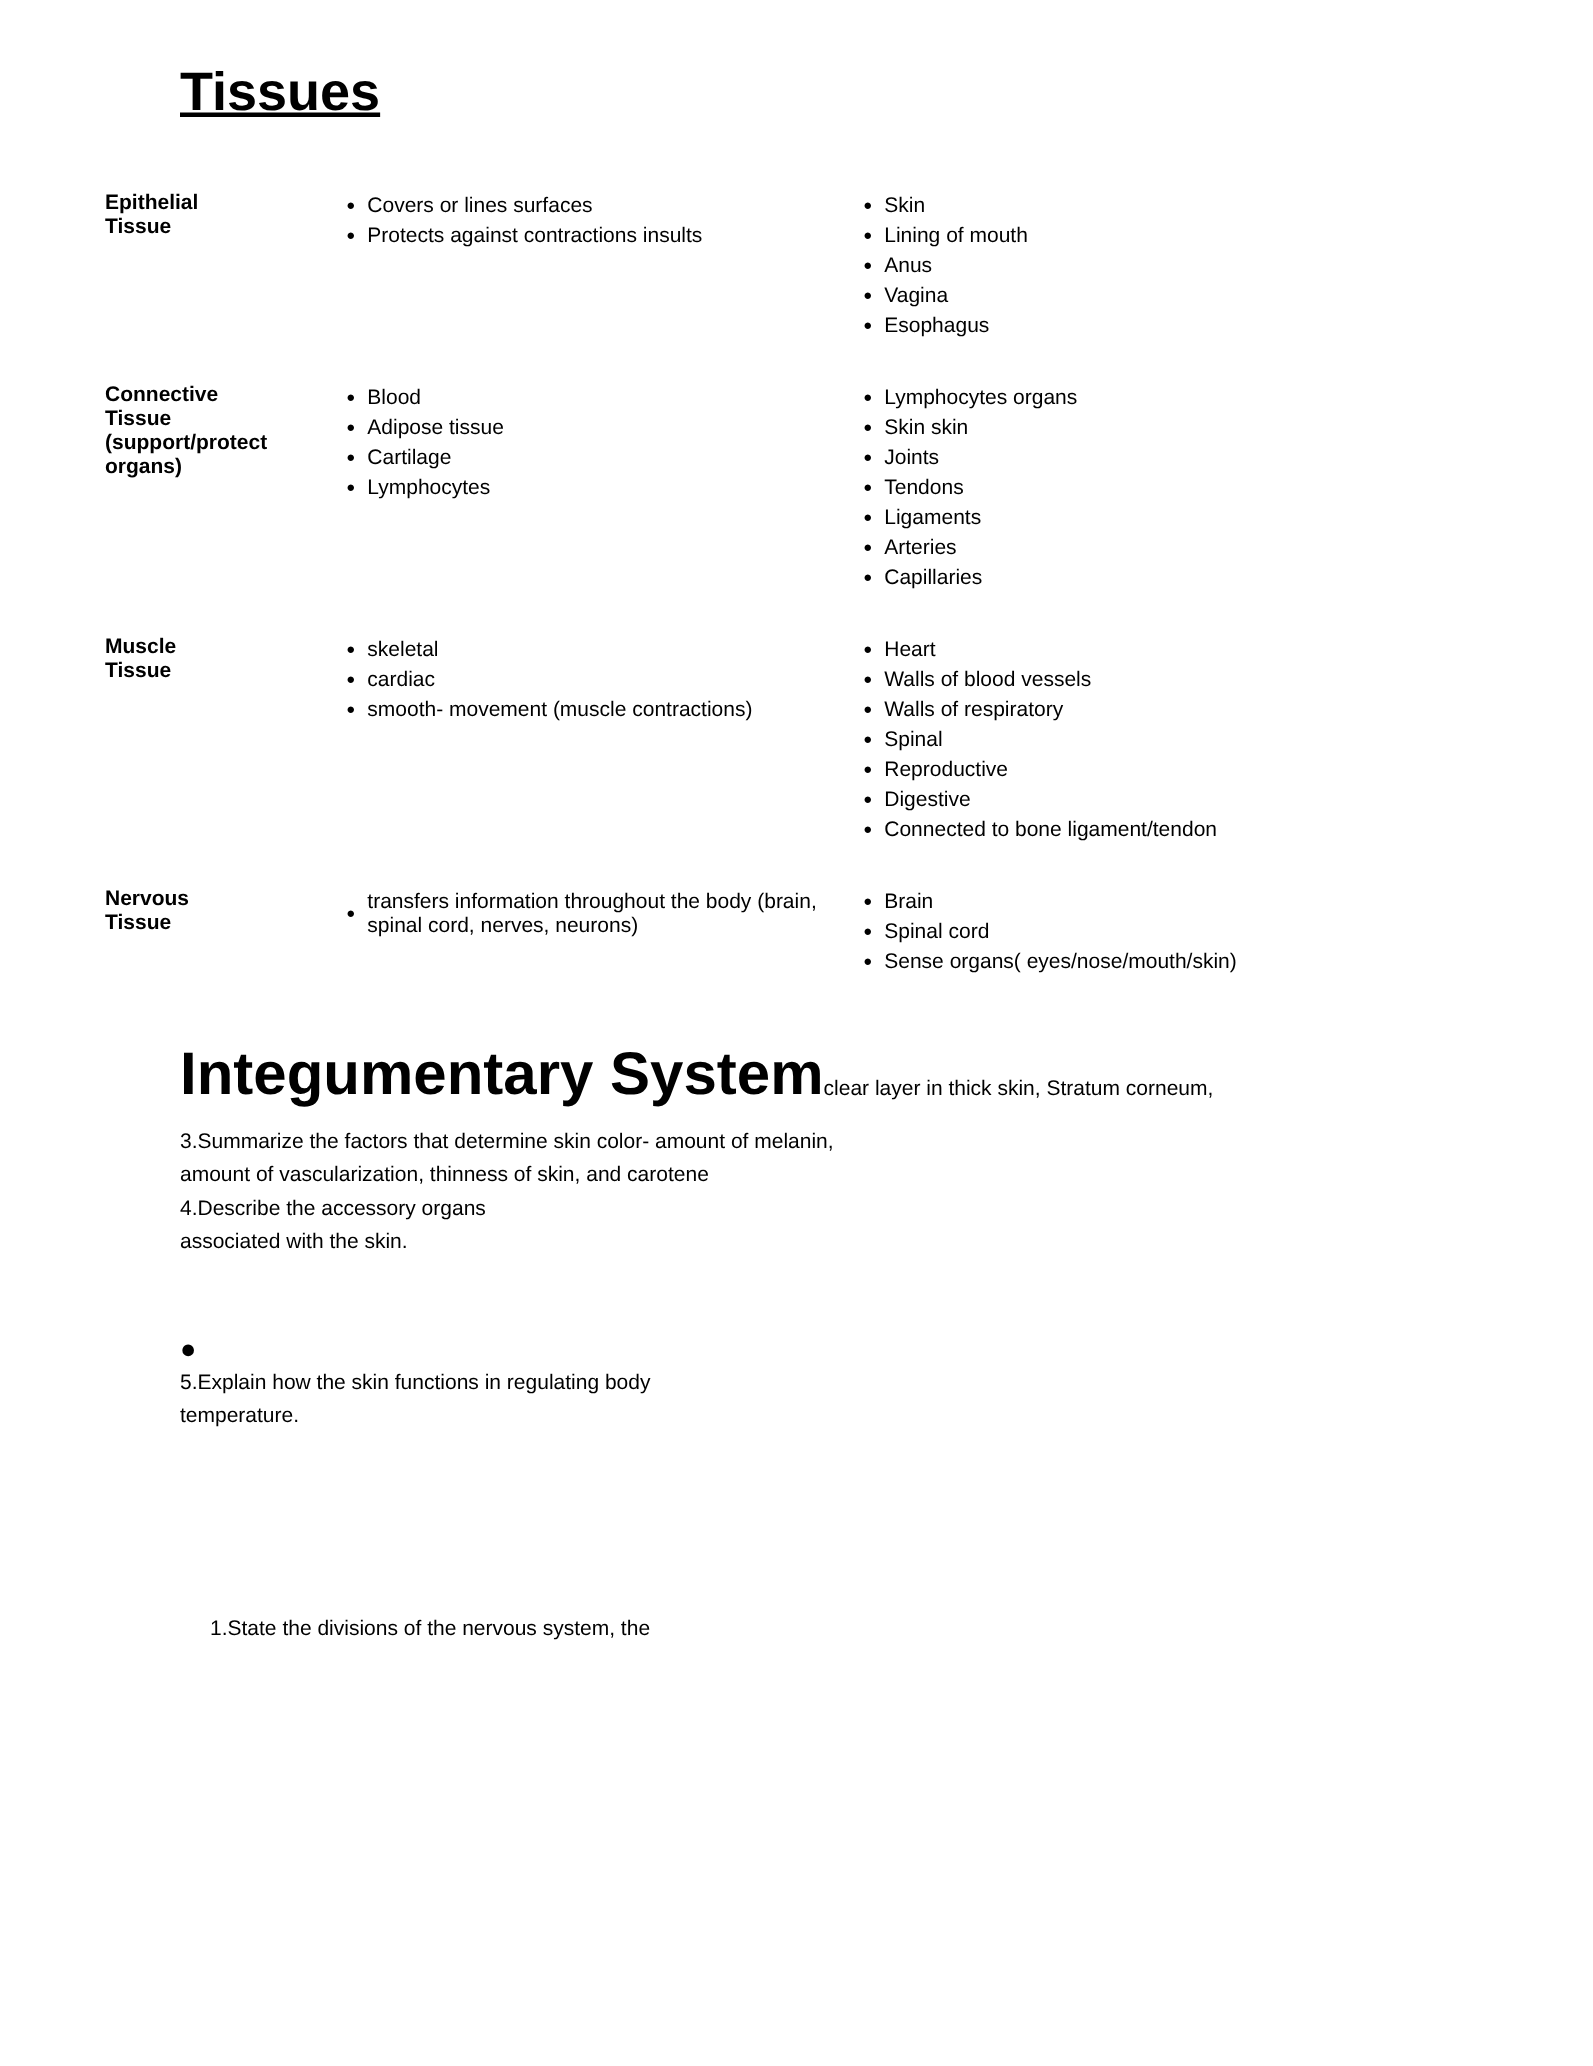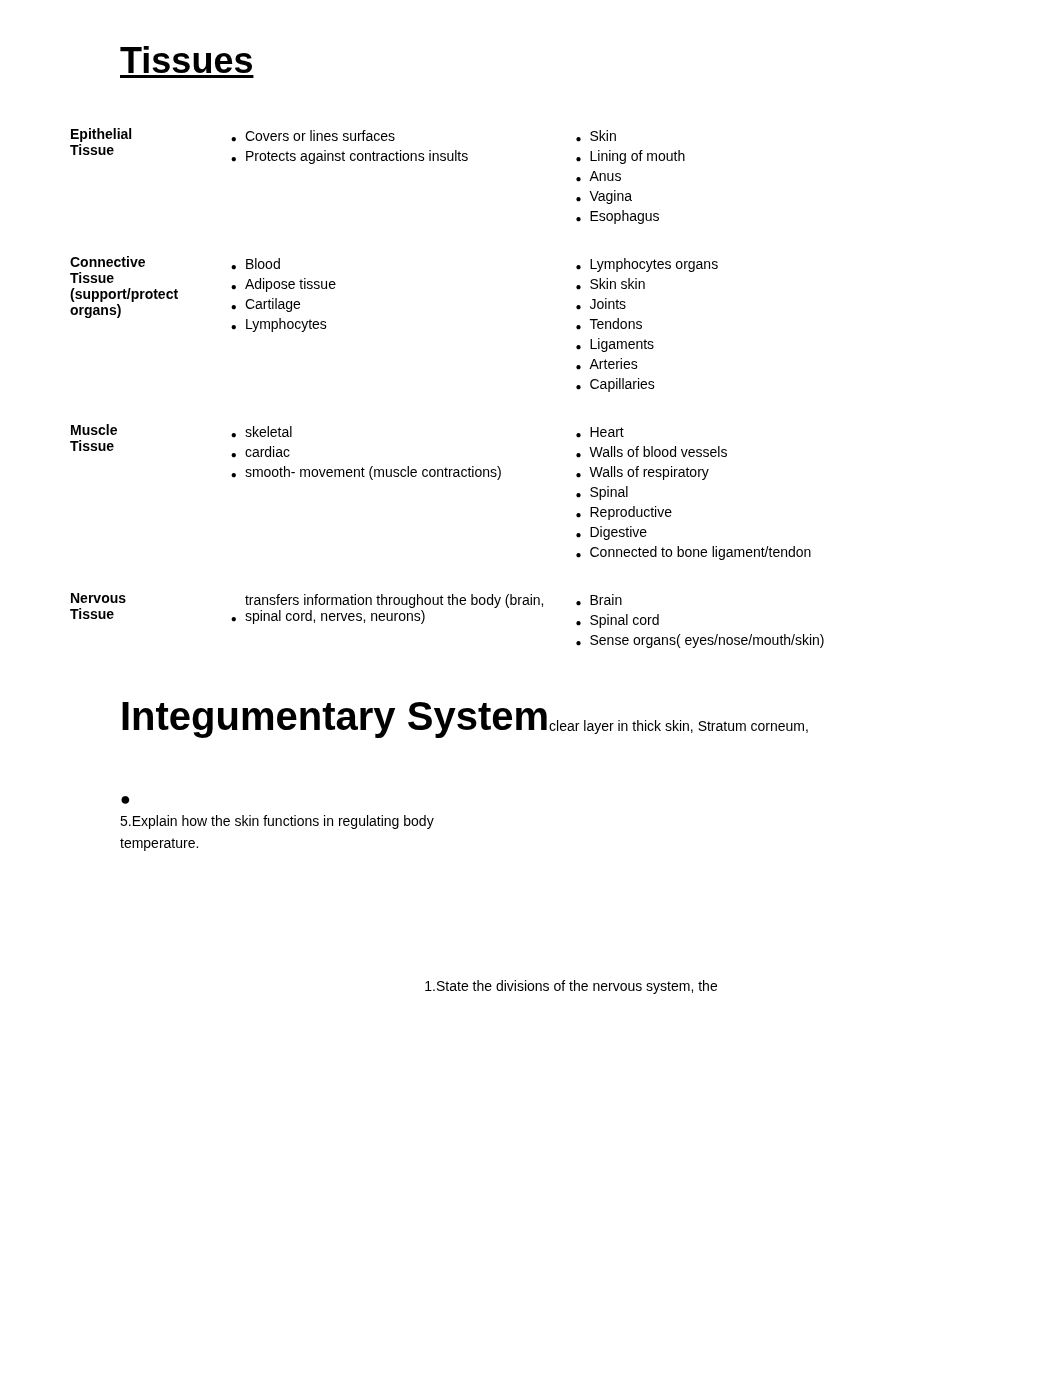--- a/index.html
+++ b/index.html
@@ -51,21 +51,21 @@
     ul.bullet-list {
       list-style: none;
       padding: 0;
       margin: 0;
     }
 
     ul.bullet-list li {
       padding: 2px 0;
       padding-left: 0;
       display: flex;
-      align-items: flex-end;
+      align-items: center;
       gap: 8px;
     }
 
     ul.bullet-list li::before {
       content: "●";
       font-size: 10px;
       margin-top: 3px;
       flex-shrink: 0;
     }
 
@@ -98,21 +98,20 @@
       font-size: 14px;
       line-height: 1.6;
       margin-bottom: 12px;
     }
 
     .bottom-section {
       margin-top: 120px;
       margin-left: 80px;
       font-size: 14px;
       line-height: 1.6;
-      text-align: center;
     }
   </style>
 </head>
 <body>
 
 <h1 class="page-title">Tissues</h1>
 
 <table class="tissue-table">
   <tbody>
 
@@ -257,20 +256,26 @@
               <span>Sense organs( eyes/nose/mouth/skin)</span>
             </li>
         </ul>
       </td>
     </tr>
   </tbody>
 </table>
 
 <div class="integumentary-section">
   <span class="integumentary-title">Integumentary System</span><span class="integumentary-subtitle">clear layer in thick skin, Stratum corneum,</span>
+  <div class="integumentary-body">
+    3.Summarize the factors that determine skin color- amount of melanin,<br>
+    amount of vascularization, thinness of skin, and carotene<br>
+    4.Describe the accessory organs<br>
+    associated with the skin.
+  </div>
 </div>
 
 <div style="margin-top: 50px; margin-left: 60px;">
   <span style="font-size: 18px;">●</span>
 </div>
 
 <div class="section-text">
   5.Explain how the skin functions in regulating body<br>
   temperature.
 </div>

